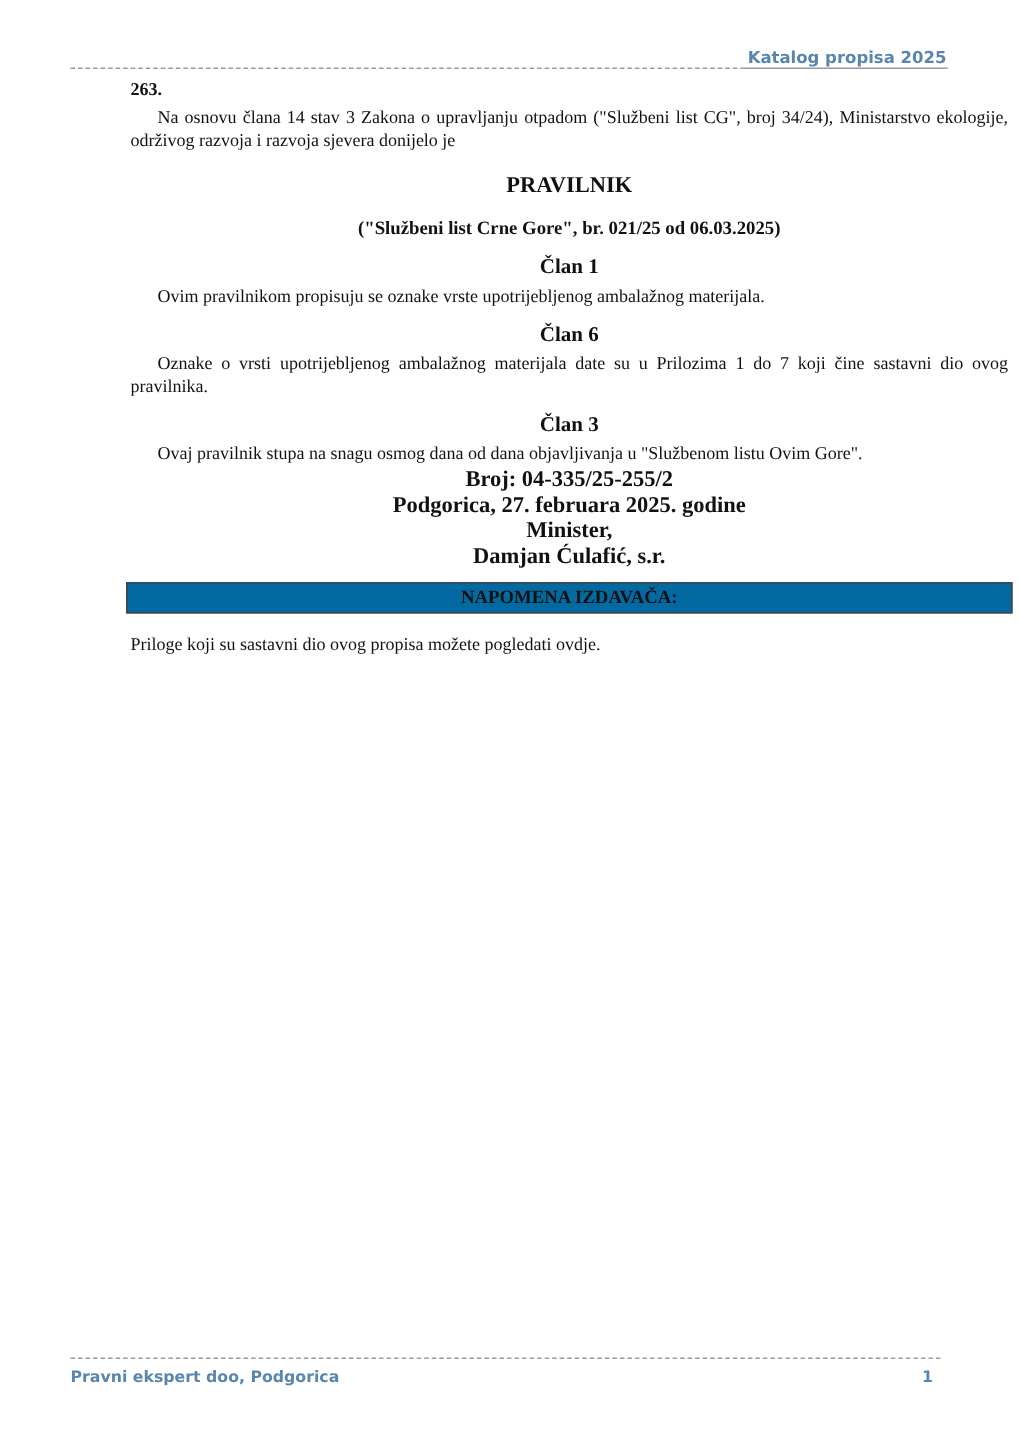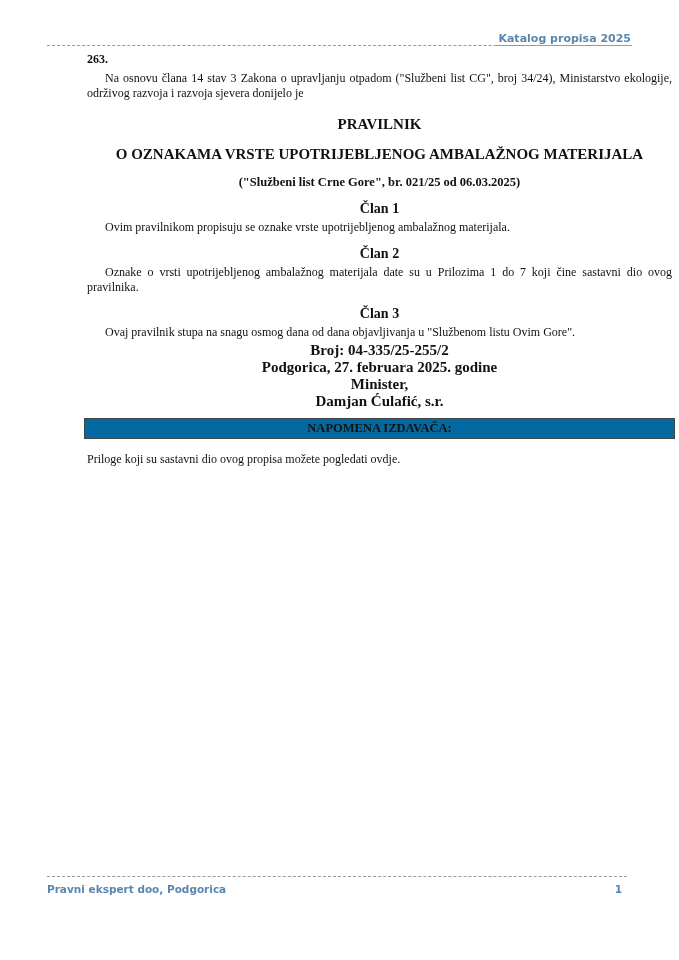--- a/index.html
+++ b/index.html
@@ -125,21 +125,21 @@
     .note-text {
       font-size: 12px;
       line-height: 15px;
       margin: 13px 0 0 0;
     }
     
     .footer {
       position: absolute;
       left: 47px;
       width: 580px;
-      top: 876px;
+      top: 905px;
       height: 24px;
       text-align: center;
     }
     .footer-rule {
       position: absolute;
       left: 0; right: 0; top: 0;
       border-top: 1px dashed #9a9a9a;
     }
     .footer-left {
       position: absolute;
@@ -168,27 +168,26 @@
   <div class="header">
     <div class="header-rule"></div>
     <span class="header-title">Katalog propisa 2025</span>
   </div>
 
   <div class="content">
     <p class="doc-number">263.</p>
     <p class="para">Na osnovu člana 14 stav 3 Zakona o upravljanju otpadom ("Službeni list CG", broj 34/24), Ministarstvo ekologije, održivog razvoja i razvoja sjevera donijelo je</p>
 
     <p class="title-main">PRAVILNIK</p>
-    <p class="title-sub">O OZNAKAMA VRSTE UPOTRIJEBLJENOG AMBALAŽNOG MATERIJALA</p>
     <p class="gazette">("Službeni list Crne Gore", br. 021/25 od 06.03.2025)</p>
 
     <p class="article-head">Član 1</p>
     <p class="article-text">Ovim pravilnikom propisuju se oznake vrste upotrijebljenog ambalažnog materijala.</p>
 
-    <p class="article-head">Član 2</p>
+    <p class="article-head">Član 6</p>
     <p class="article-text">Oznake o vrsti upotrijebljenog ambalažnog materijala date su u Prilozima 1 do 7 koji čine sastavni dio ovog pravilnika.</p>
 
     <p class="article-head">Član 3</p>
     <p class="article-text">Ovaj pravilnik stupa na snagu osmog dana od dana objavljivanja u "Službenom listu Ovim Gore".</p>
 
     <p class="sig first">Broj: 04-335/25-255/2</p>
     <p class="sig">Podgorica, 27. februara 2025. godine</p>
     <p class="sig">Minister,</p>
     <p class="sig">Damjan Ćulafić, s.r.</p>
 

